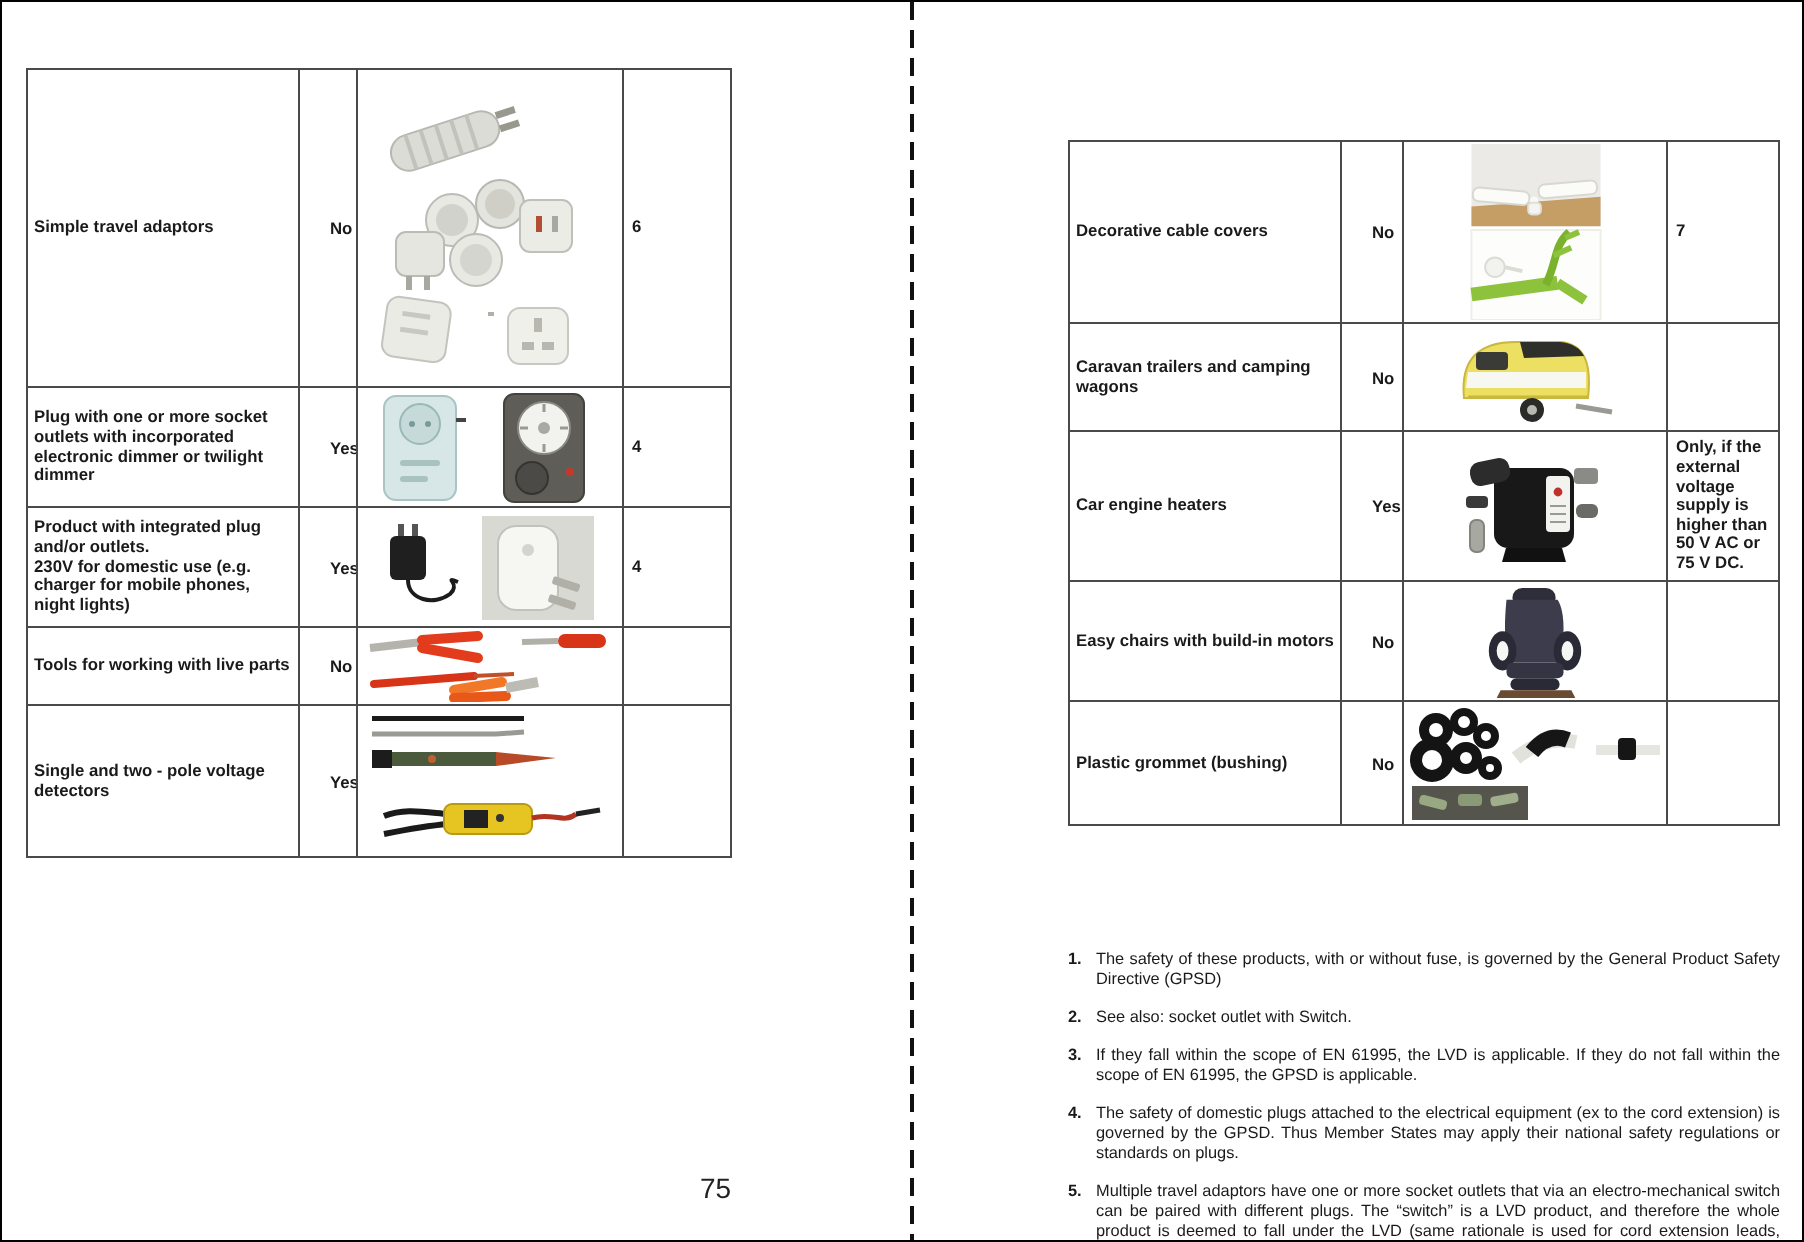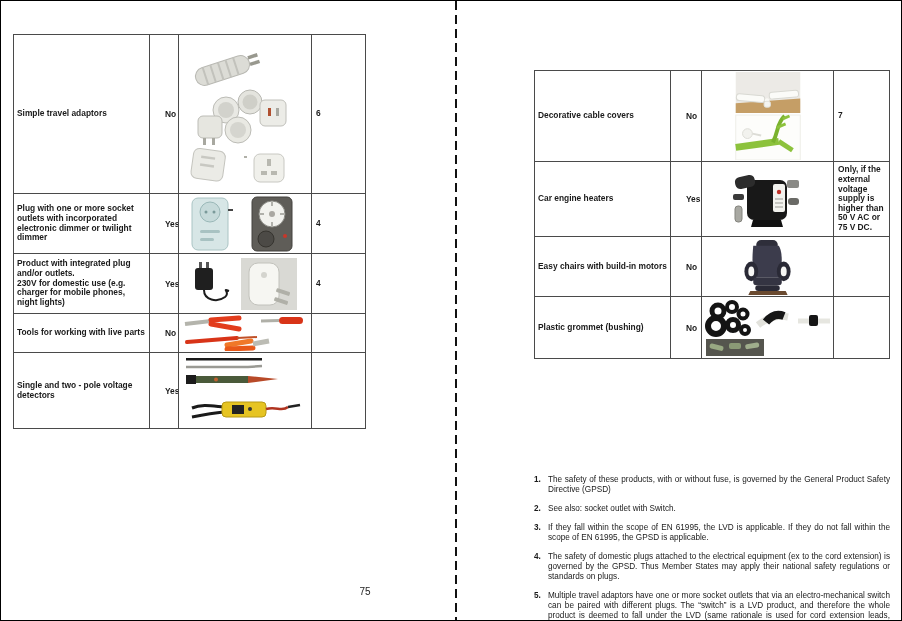--- a/index.html
+++ b/index.html
@@ -26,21 +26,21 @@
   
   .lr1{height:159px}.lr2{height:60px}.lr3{height:60px}.lr4{height:48px}.lr5{height:38px}.lr6{height:76px}.lr7{height:46px}
   
   .rr1{height:91px}.rr2{height:54px}.rr3{height:75px}.rr4{height:59px}.rr5{height:58px}.rr6{height:62px}
 
   .footnotes { position:absolute; left:77px; top:438px; width:356px; }
   .footnote  { display:flex; margin-bottom:9px; font-size:8.2px; line-height:10px; color:#1a1a1a; }
   .fn-num    { flex:0 0 14px; font-weight:bold; }
   .fn-text   { flex:1; text-align:justify; }
 
-  .page-number { position:absolute; font-size:10px; color:#222; width:30px; text-align:center; }
+  .page-number { position:absolute; font-size:14px; color:#222; width:30px; }
   .pn-left  { left:349px; top:585px; }
   .pn-right { left:409px; top:585px; }
 </style>
 </head>
 <body>
 
 <div class="canvas">
   <div class="divider"></div>
 
   <section class="page page-left">
@@ -200,20 +200,37 @@
             <path d="M40 72 C46 60 44 52 52 45" stroke="#7ab22e" stroke-width="4" fill="none"></path>
             <path d="M46 71 L60 80" stroke="#8cc23c" stroke-width="5"></path>
             <path d="M44 57 l9 -4" stroke="#8cc23c" stroke-width="3"></path>
             <path d="M50 48 l7 -3" stroke="#8cc23c" stroke-width="3"></path>
             <circle cx="14" cy="63" r="5" fill="#f2f2ee" stroke="#dcdcd6"></circle>
             <path d="M19 63 l9 2" stroke="#dcdcd6" stroke-width="2" fill="none"></path>
           </svg>
         </td>
         <td class="note">7</td>
       </tr>
+      <tr class="rr2">
+        <td class="desc">Caravan trailers and camping wagons</td>
+        <td class="yesno">No</td>
+        <td class="imgcell">
+          <svg width="84" height="48" viewBox="0 0 84 48">
+            <path d="M62 38 L80 41" stroke="#9a9a94" stroke-width="2.5"></path>
+            <path d="M6 34 C4 14 14 6 32 6 L54 6 C66 7 70 16 68 34 Z" fill="#ecdf62" stroke="#c8b83e"></path>
+            <path d="M8 21 h59 v8 h-60 Z" fill="#f8f8f2"></path>
+            <path d="M34 6 L54 6 C60 6.5 64 9 66 13 L36 14 Z" fill="#2e2e2a"></path>
+            <rect x="12" y="11" width="16" height="9" rx="2" fill="#3a3a36"></rect>
+            <path d="M8 33.5 h60" stroke="#c8b83e" stroke-width="1.5"></path>
+            <circle cx="40" cy="40" r="6" fill="#2a2a28"></circle>
+                <circle cx="40" cy="40" r="2.5" fill="#b8b8b2"></circle>
+          </svg>
+        </td>
+        <td class="note"></td>
+      </tr>
       <tr class="rr3">
         <td class="desc">Car engine heaters</td>
         <td class="yesno">Yes</td>
         <td class="imgcell">
           <svg width="70" height="62" viewBox="0 0 70 62">
             <path d="M20 52 L48 52 L50 59 L18 59 Z" fill="#111"></path>
             <rect x="14" y="12" width="40" height="40" rx="7" fill="#181818"></rect>
             <g transform="rotate(-12 12 14)">
                   <rect x="2" y="8" width="20" height="12" rx="5" fill="#2c2c2c"></rect>
                 </g>

